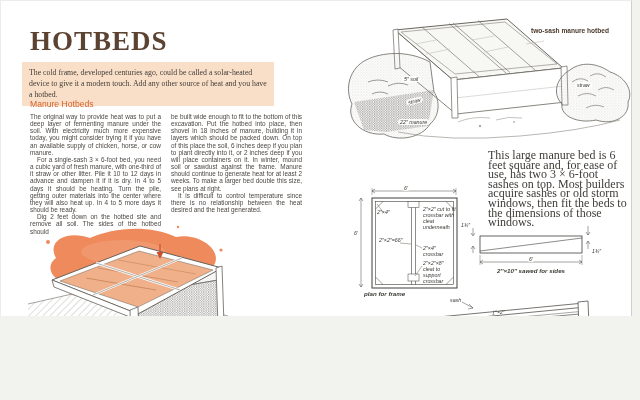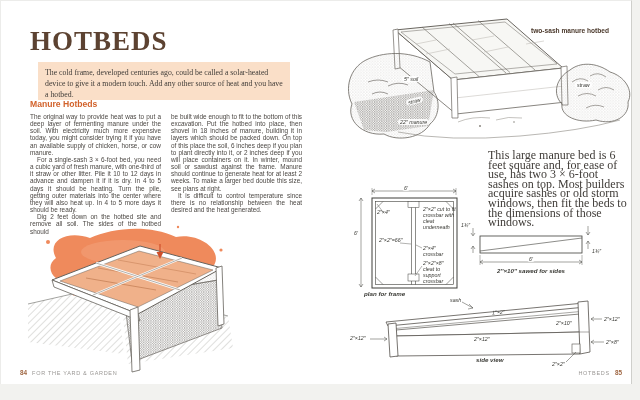--- a/index.html
+++ b/index.html
@@ -1,29 +1,29 @@
 <!DOCTYPE html>
 <html style="--accent: #d2622b; --title_brown: #5c4231; --intro_bg: #fadfc8; --body_text: #4b4743; --caption_text: #3f3b37; --footer_gray: #9a9794; --page_num: #a06844; --art_orange: #ef8a5c;"><head>
 <meta charset="utf-8">
 <style>
   html,body{margin:0;padding:0;background:#f2f2ef;}
-  #app{position:relative;width:640px;height:384px;overflow:hidden;background:#f2f2ef;
+  #app{position:relative;width:640px;height:316px;overflow:hidden;background:#f2f2ef;
        font-family:"Liberation Sans",sans-serif;}
   .page{position:absolute;left:0;top:0;width:630px;height:385px;background:#ffffff;
         border-top:1px solid #ececea;border-left:1px solid #ececea;
         border-right:1px solid #cfcfcb;border-bottom:1px solid #cfcfcb;}
   .abs{position:absolute;}
 
   
   .title{left:30px;top:26px;font-family:"Liberation Serif",serif;font-weight:bold;
          font-size:27px;letter-spacing:1px;color:var(--title_brown,#5c4231);}
-  .intro{left:38px;top:62px;width:238px;background:var(--intro_bg,#fadfc8);
-         padding:5px 7px 0 7px;font-family:"Liberation Serif",serif;font-size:7.8px;
+  .intro{left:22px;top:62px;width:238px;background:var(--intro_bg,#fadfc8);
+         padding:5px 7px 6px 7px;font-family:"Liberation Serif",serif;font-size:7.8px;
          line-height:11px;color:var(--caption_text,#3f3b37);}
-  .section-heading{left:30px;top:99px;font-size:8.6px;font-weight:bold;color:var(--accent,#d2622b);}
+  .section-heading{left:30px;top:99px;font-size:8.6px;font-weight:normal;color:var(--accent,#d2622b);}
   .cols{left:30px;top:113px;width:272px;display:flex;gap:10px;}
   .col{width:131px;font-size:6.4px;line-height:7.15px;color:var(--body_text,#4b4743);text-align:justify;}
   .col p{margin:0;}
   .col p.indent{text-indent:7px;}
 
   
   .footer{top:369px;font-size:5.5px;letter-spacing:.7px;color:var(--footer_gray,#9a9794);
           display:flex;align-items:baseline;gap:5px;}
   .footer-left{left:20px;}
   .footer-right{right:18px;}

